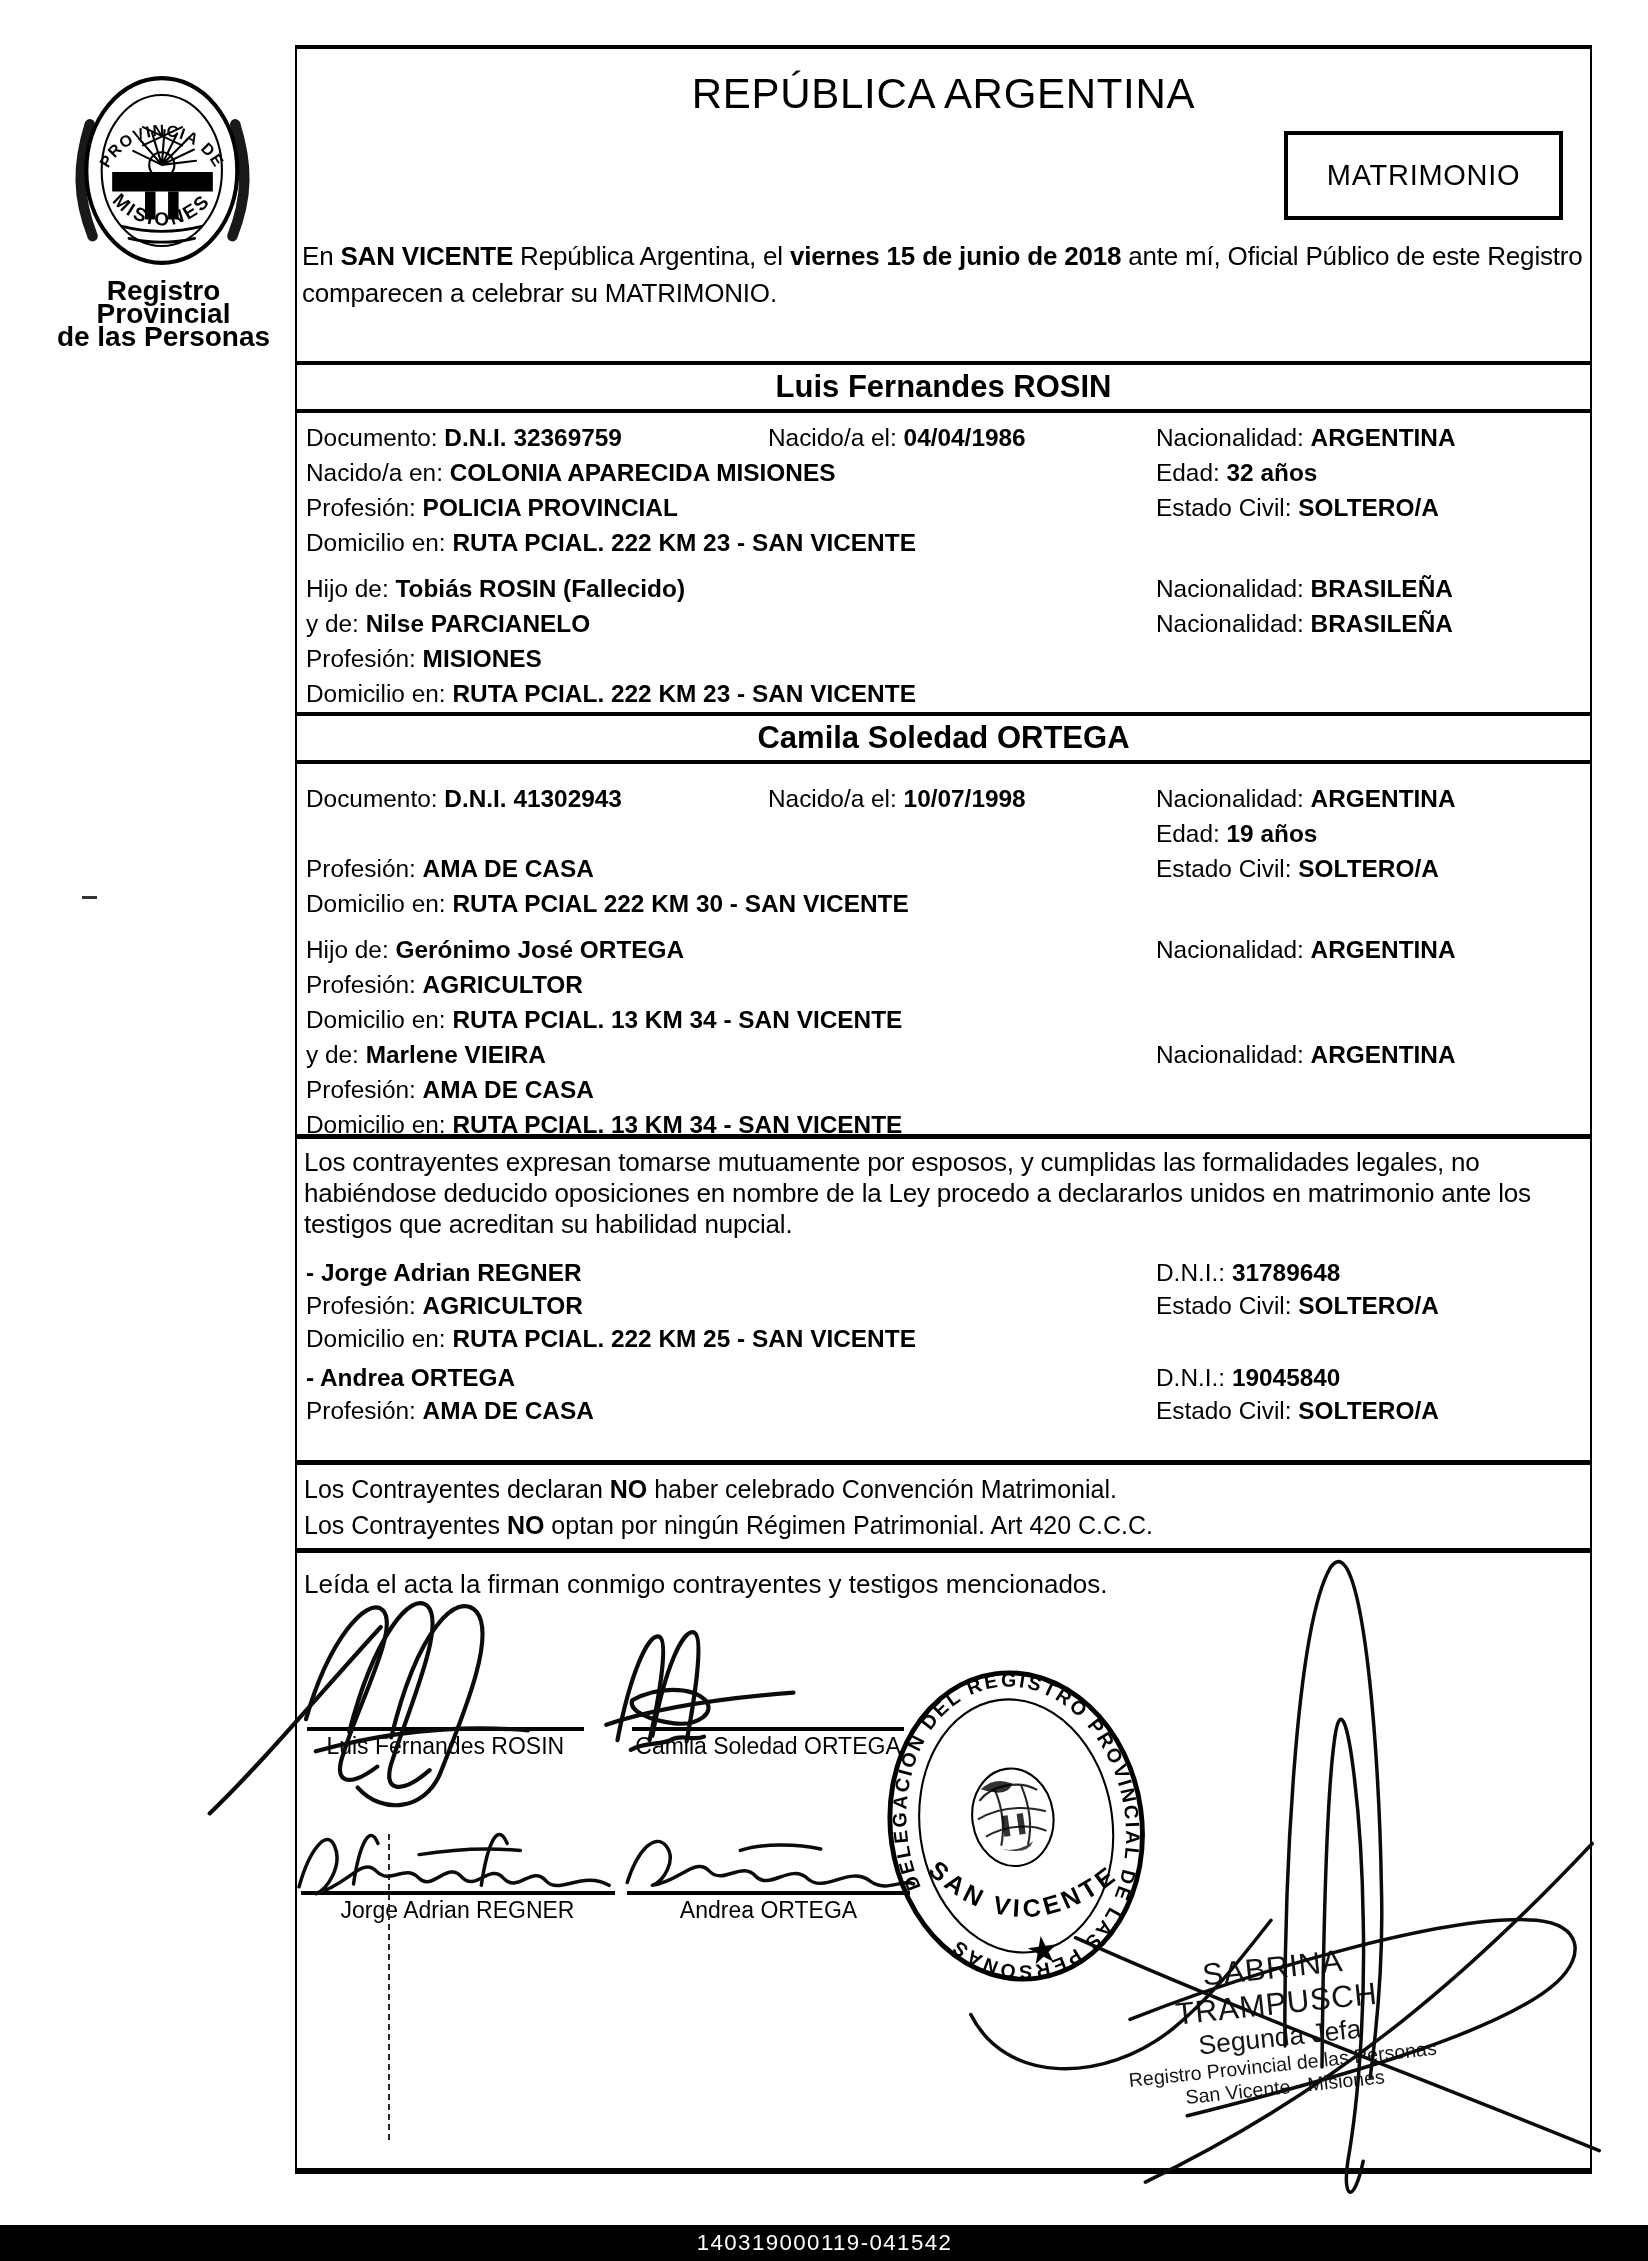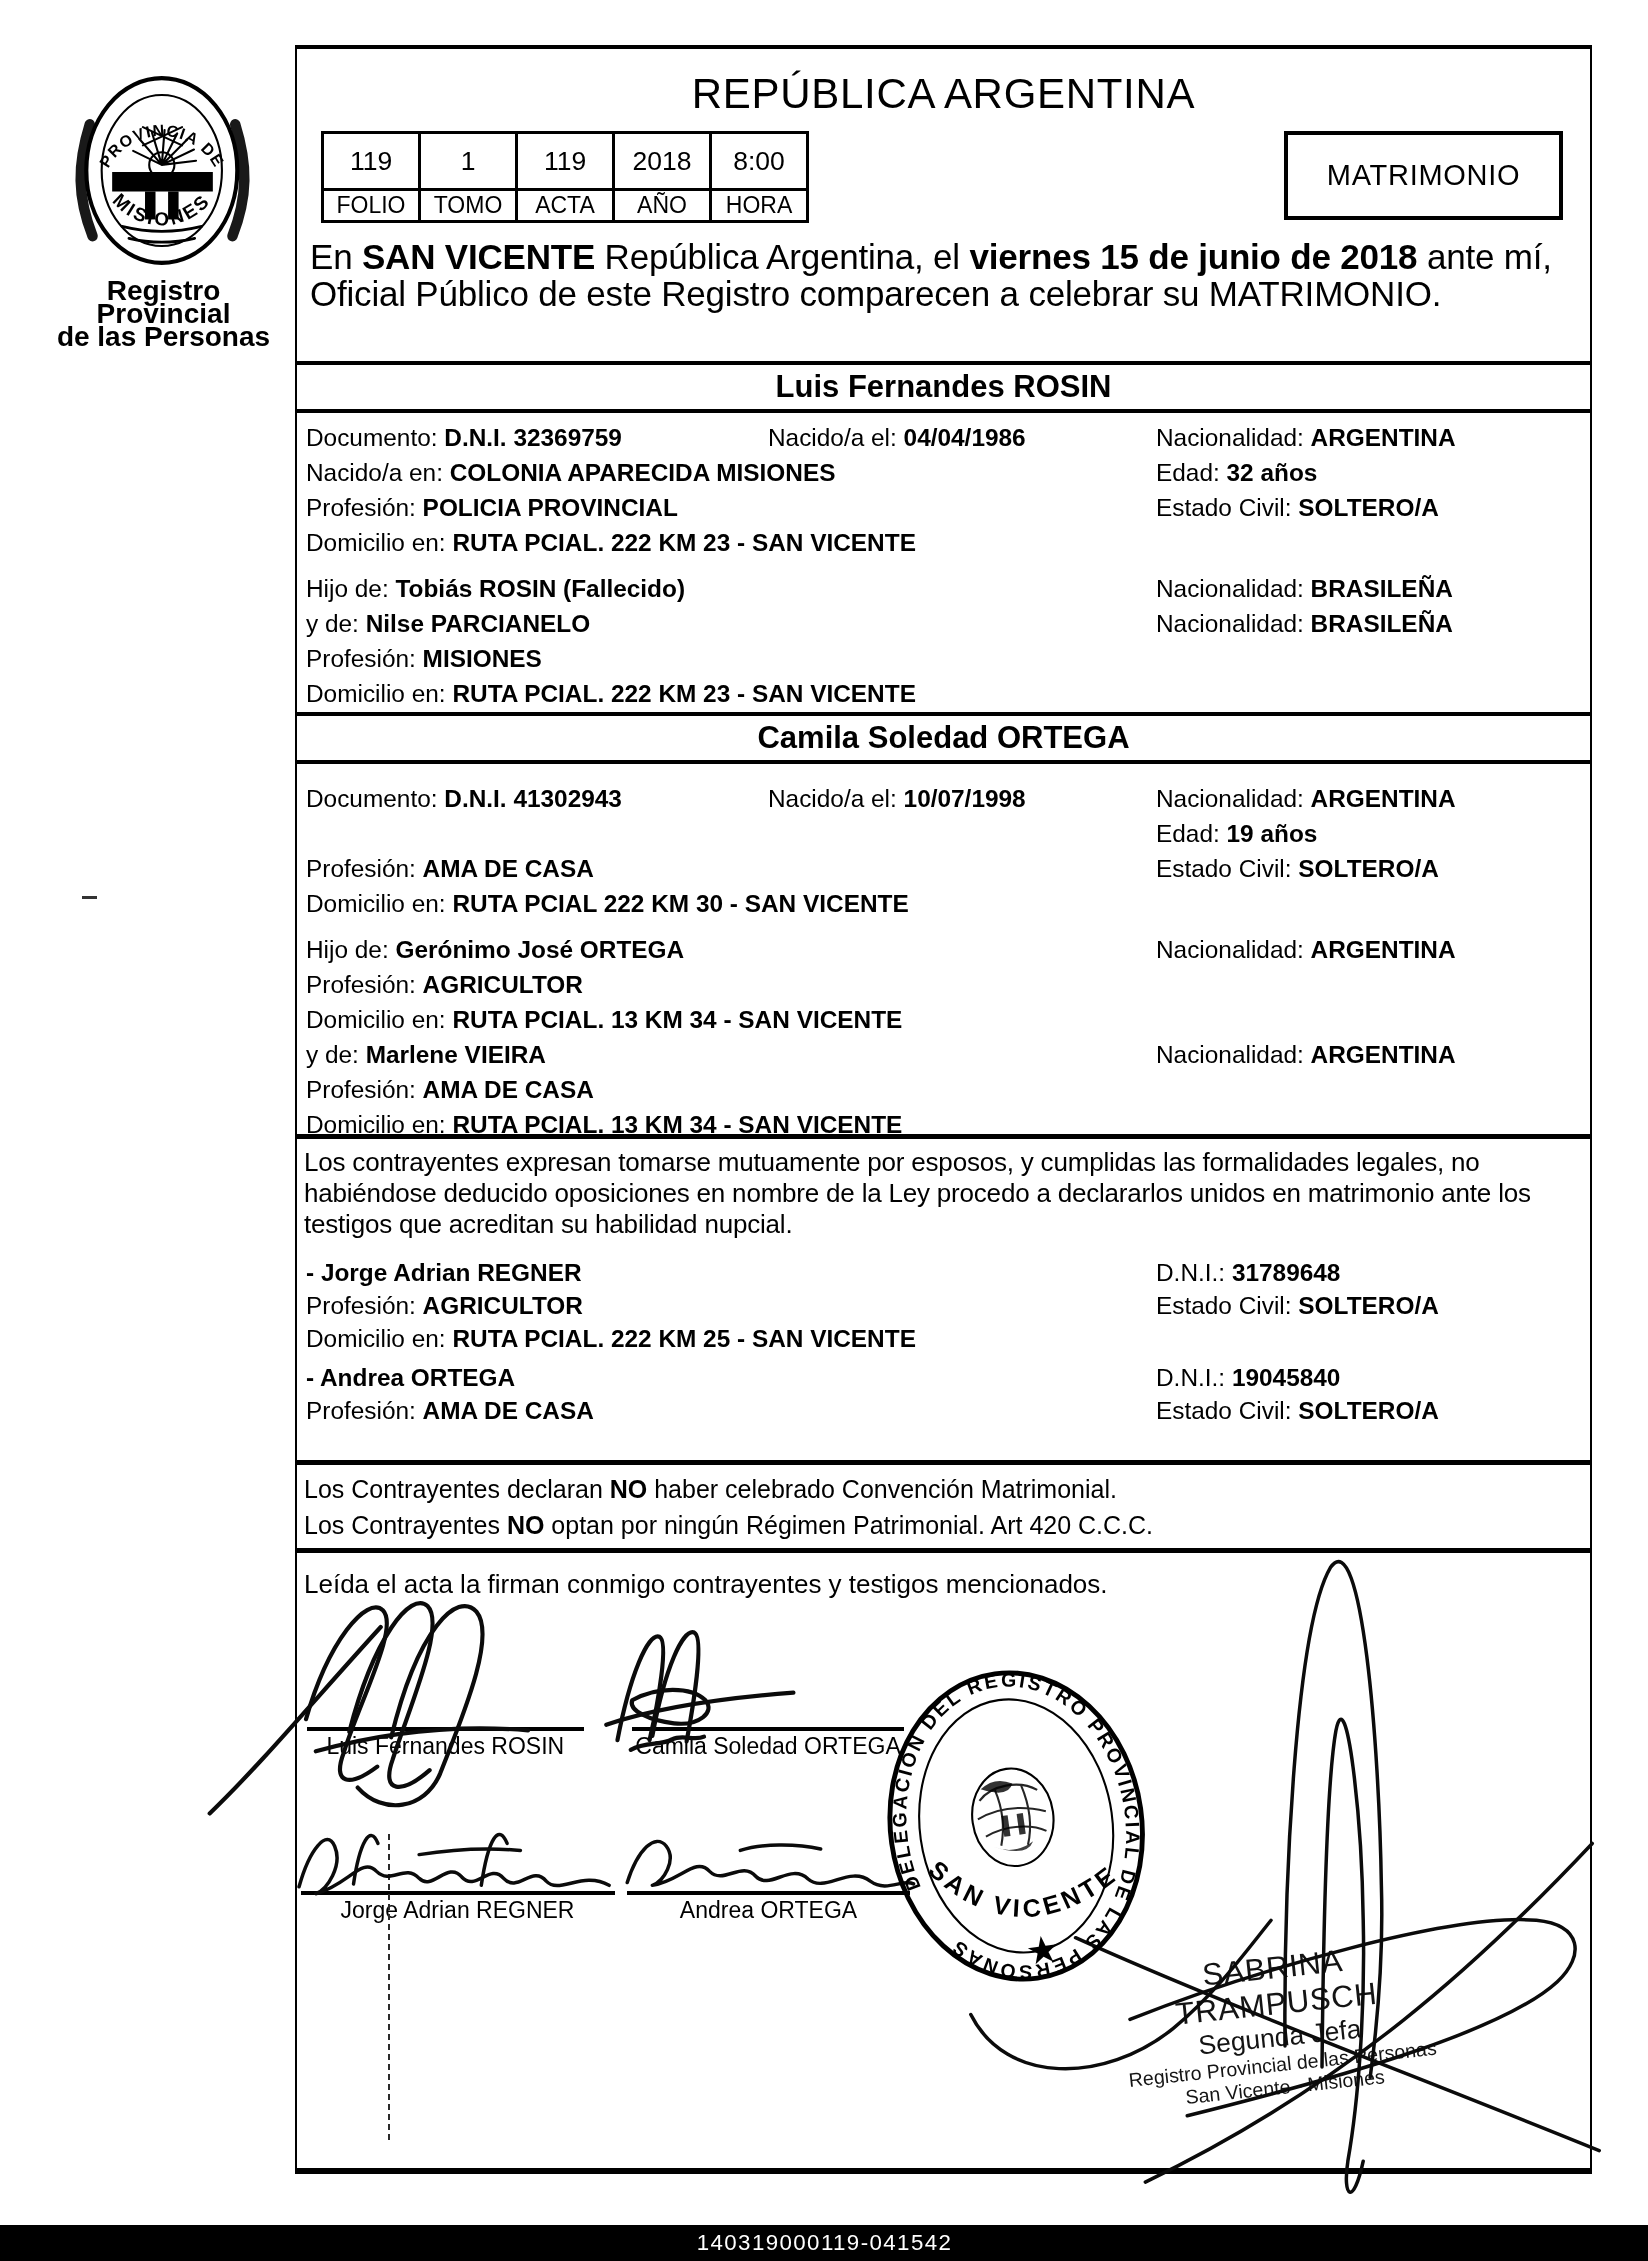--- a/index.html
+++ b/index.html
@@ -27,22 +27,22 @@
 
   .registry { position:absolute; left:24px; top:82px; border-collapse:collapse; }
   .registry td { border:3.5px solid #000; text-align:center; vertical-align:middle; background:#fff; }
   .registry .vals td { width:97px; height:57px; font-size:26.5px; }
   .registry .labs td { height:32px; font-size:23px; }
 
   .act-box { position:absolute; left:987px; top:82px; width:279px; height:89px;
     border:4.2px solid #000; display:flex; align-items:center; justify-content:center;
     font-size:29px; letter-spacing:0.7px; }
 
-  .intro { position:absolute; left:13px; top:189px; width:1285px;
-    font-size:35px; line-height:37px; letter-spacing:-0.2px; }
+  .intro { position:absolute; left:5px; top:189px; width:1285px;
+    font-size:26px; line-height:37px; letter-spacing:-0.2px; }
 
   .sec-head { position:absolute; left:0; width:100%;
     border-top:4.9px solid #000; border-bottom:4.9px solid #000;
     text-align:center; font-size:31px; font-weight:bold; line-height:34px; padding:4.9px 0; }
 
   .rows { position:absolute; left:9px; width:1285px; --rh:35px; }
   .drow { position:relative; height:var(--rh); }
   .cell { position:absolute; top:0; white-space:nowrap; font-size:24.4px; line-height:var(--rh); }
   .cell.c0 { left:0; } .cell.c1 { left:462px; } .cell.c2 { left:850px; }
 
@@ -103,38 +103,20 @@
   </svg>
   <div class="logo-caption">
     <div>Registro Provincial</div>
     <div>de las Personas</div>
   </div>
 
   <div class="doc">
 
     <div class="title">REPÚBLICA ARGENTINA</div>
 
-    <table class="registry">
-      <tbody>
-          <tr class="vals">
-        <td>119</td>
-        <td>1</td>
-        <td>119</td>
-        <td>2018</td>
-        <td>8:00</td>
-      </tr>
-      <tr class="labs">
-        <td>FOLIO</td>
-        <td>TOMO</td>
-        <td>ACTA</td>
-        <td>AÑO</td>
-        <td>HORA</td>
-      </tr>
-    </tbody>
-      </table>
 
     <div class="act-box">
       <span>MATRIMONIO</span>
     </div>
 
     <div class="intro"><span>En </span><span class="b">SAN VICENTE</span><span> República Argentina, el </span><span class="b">viernes 15 de junio de 2018</span><span> ante mí, Oficial Público de este Registro comparecen a celebrar su MATRIMONIO.</span></div>
 
     <div class="sec-head" style="top:312px">Luis Fernandes ROSIN</div>
     <div class="rows" style="top:371px">
         <div class="drow">

